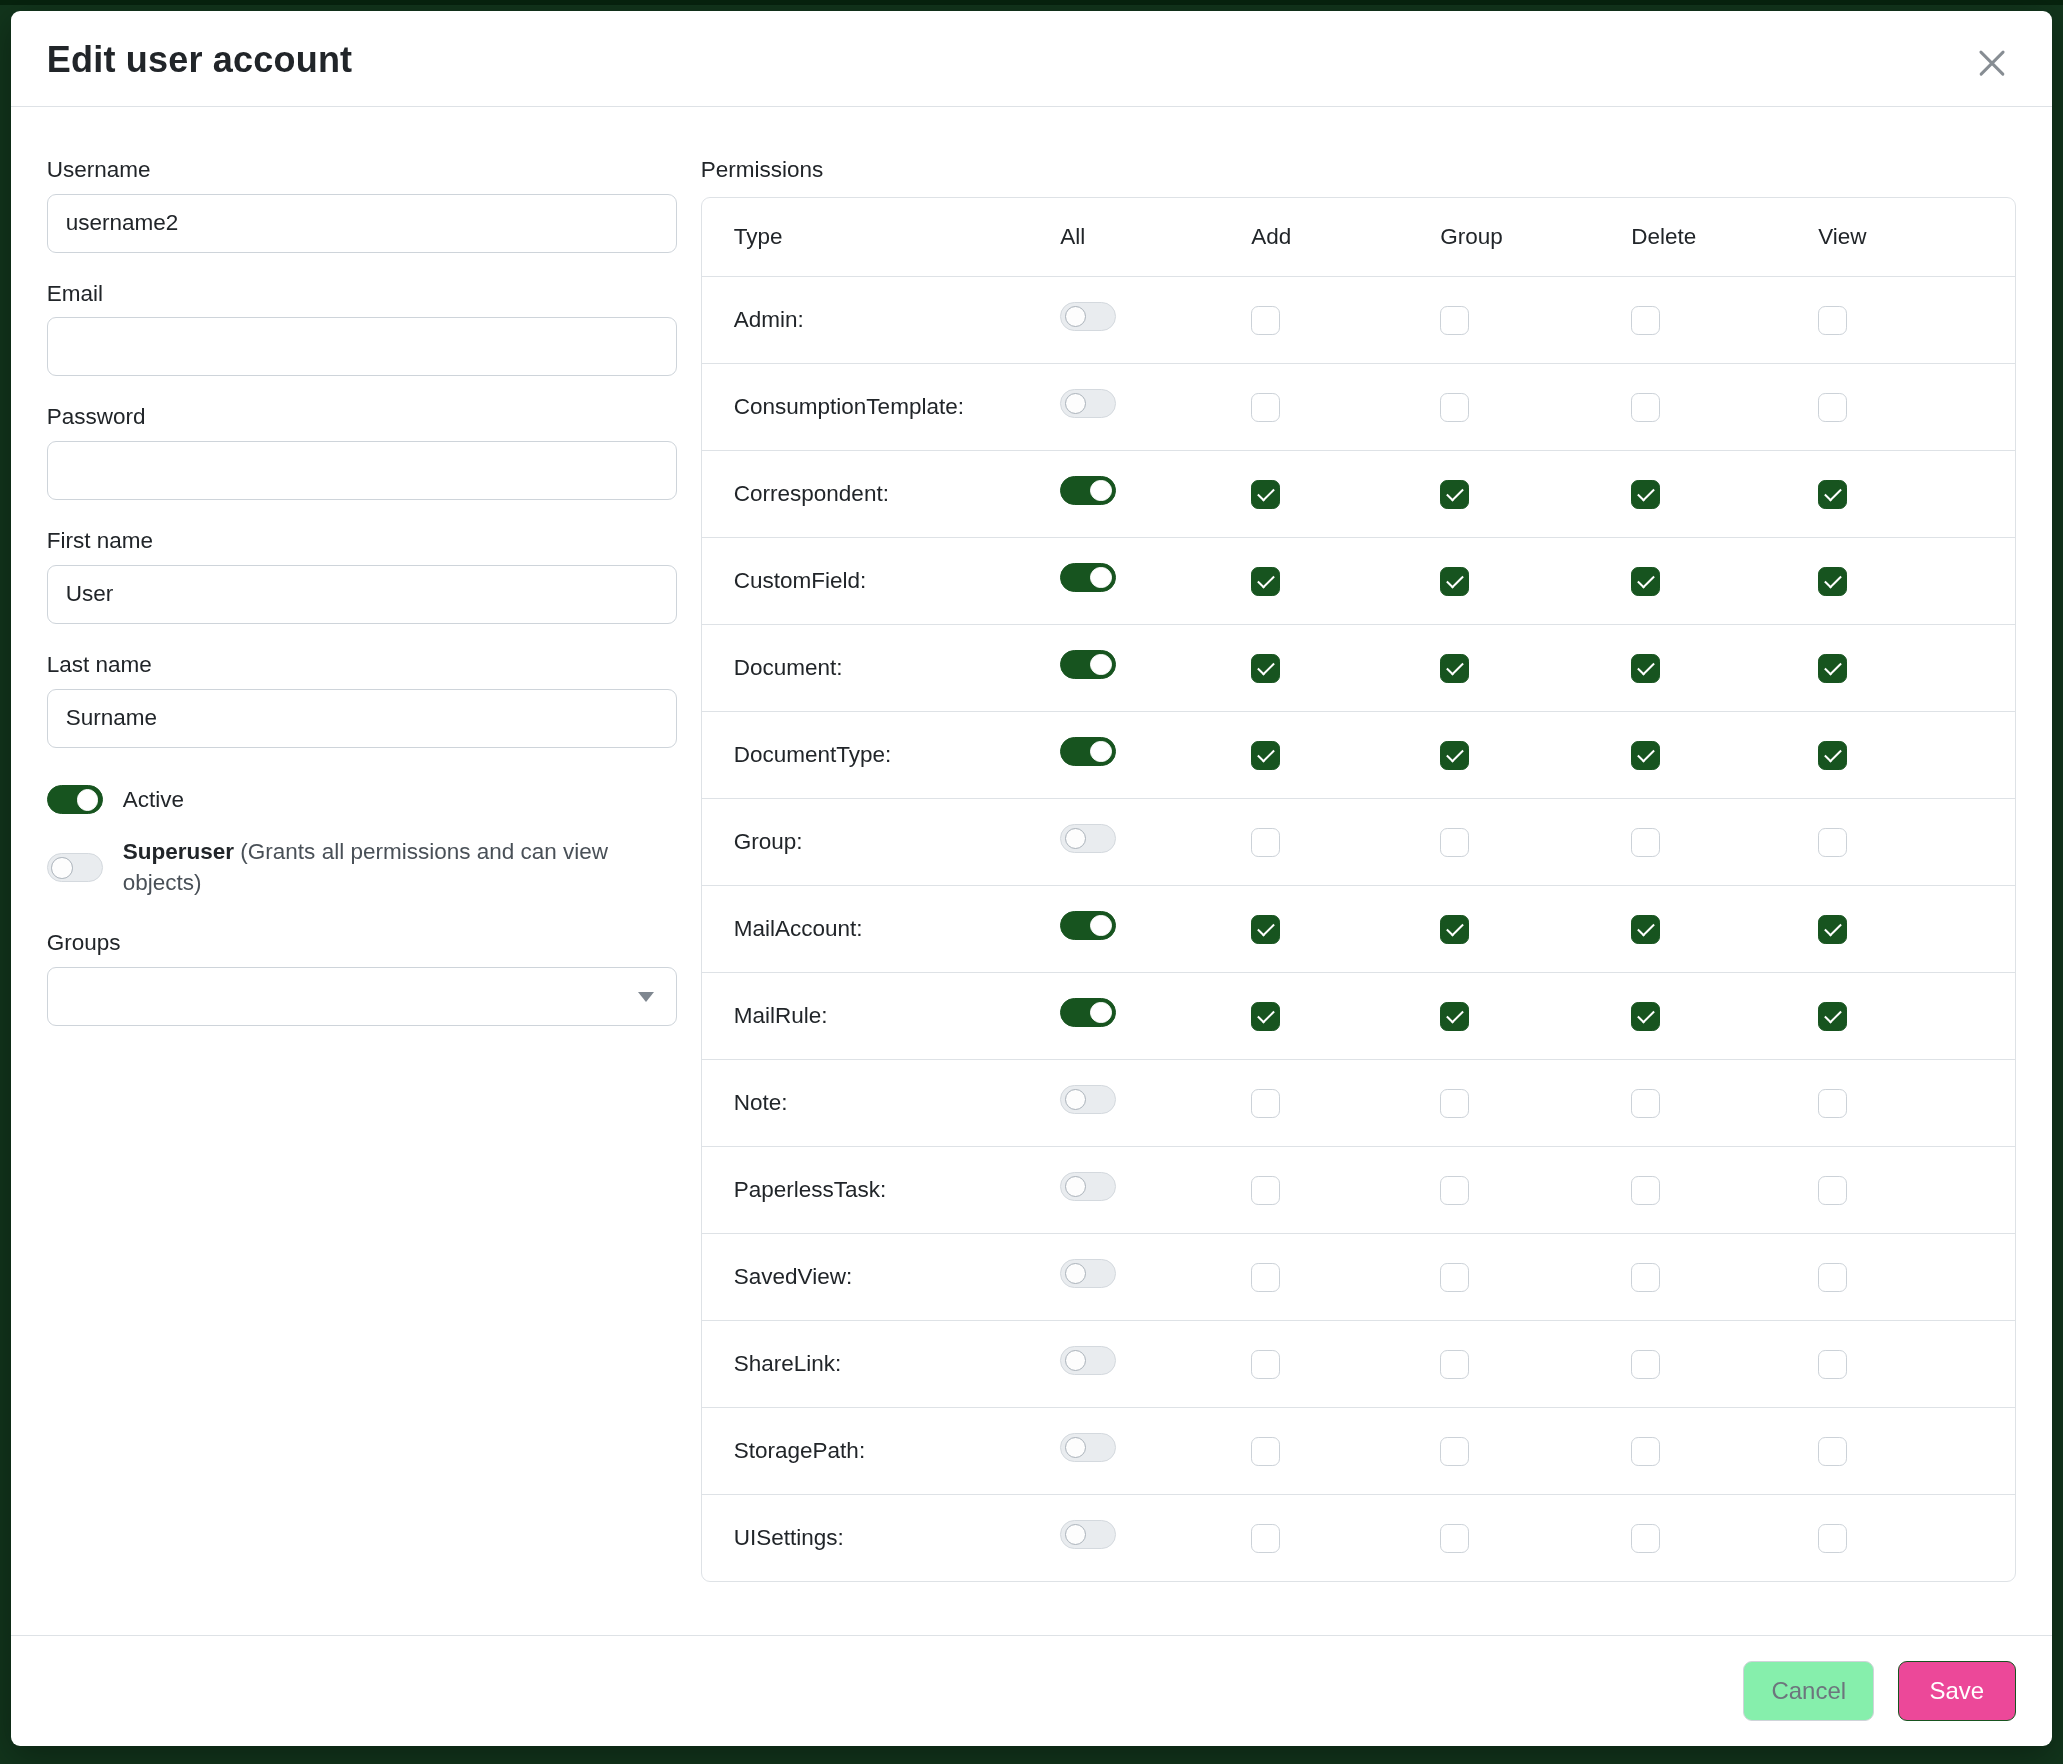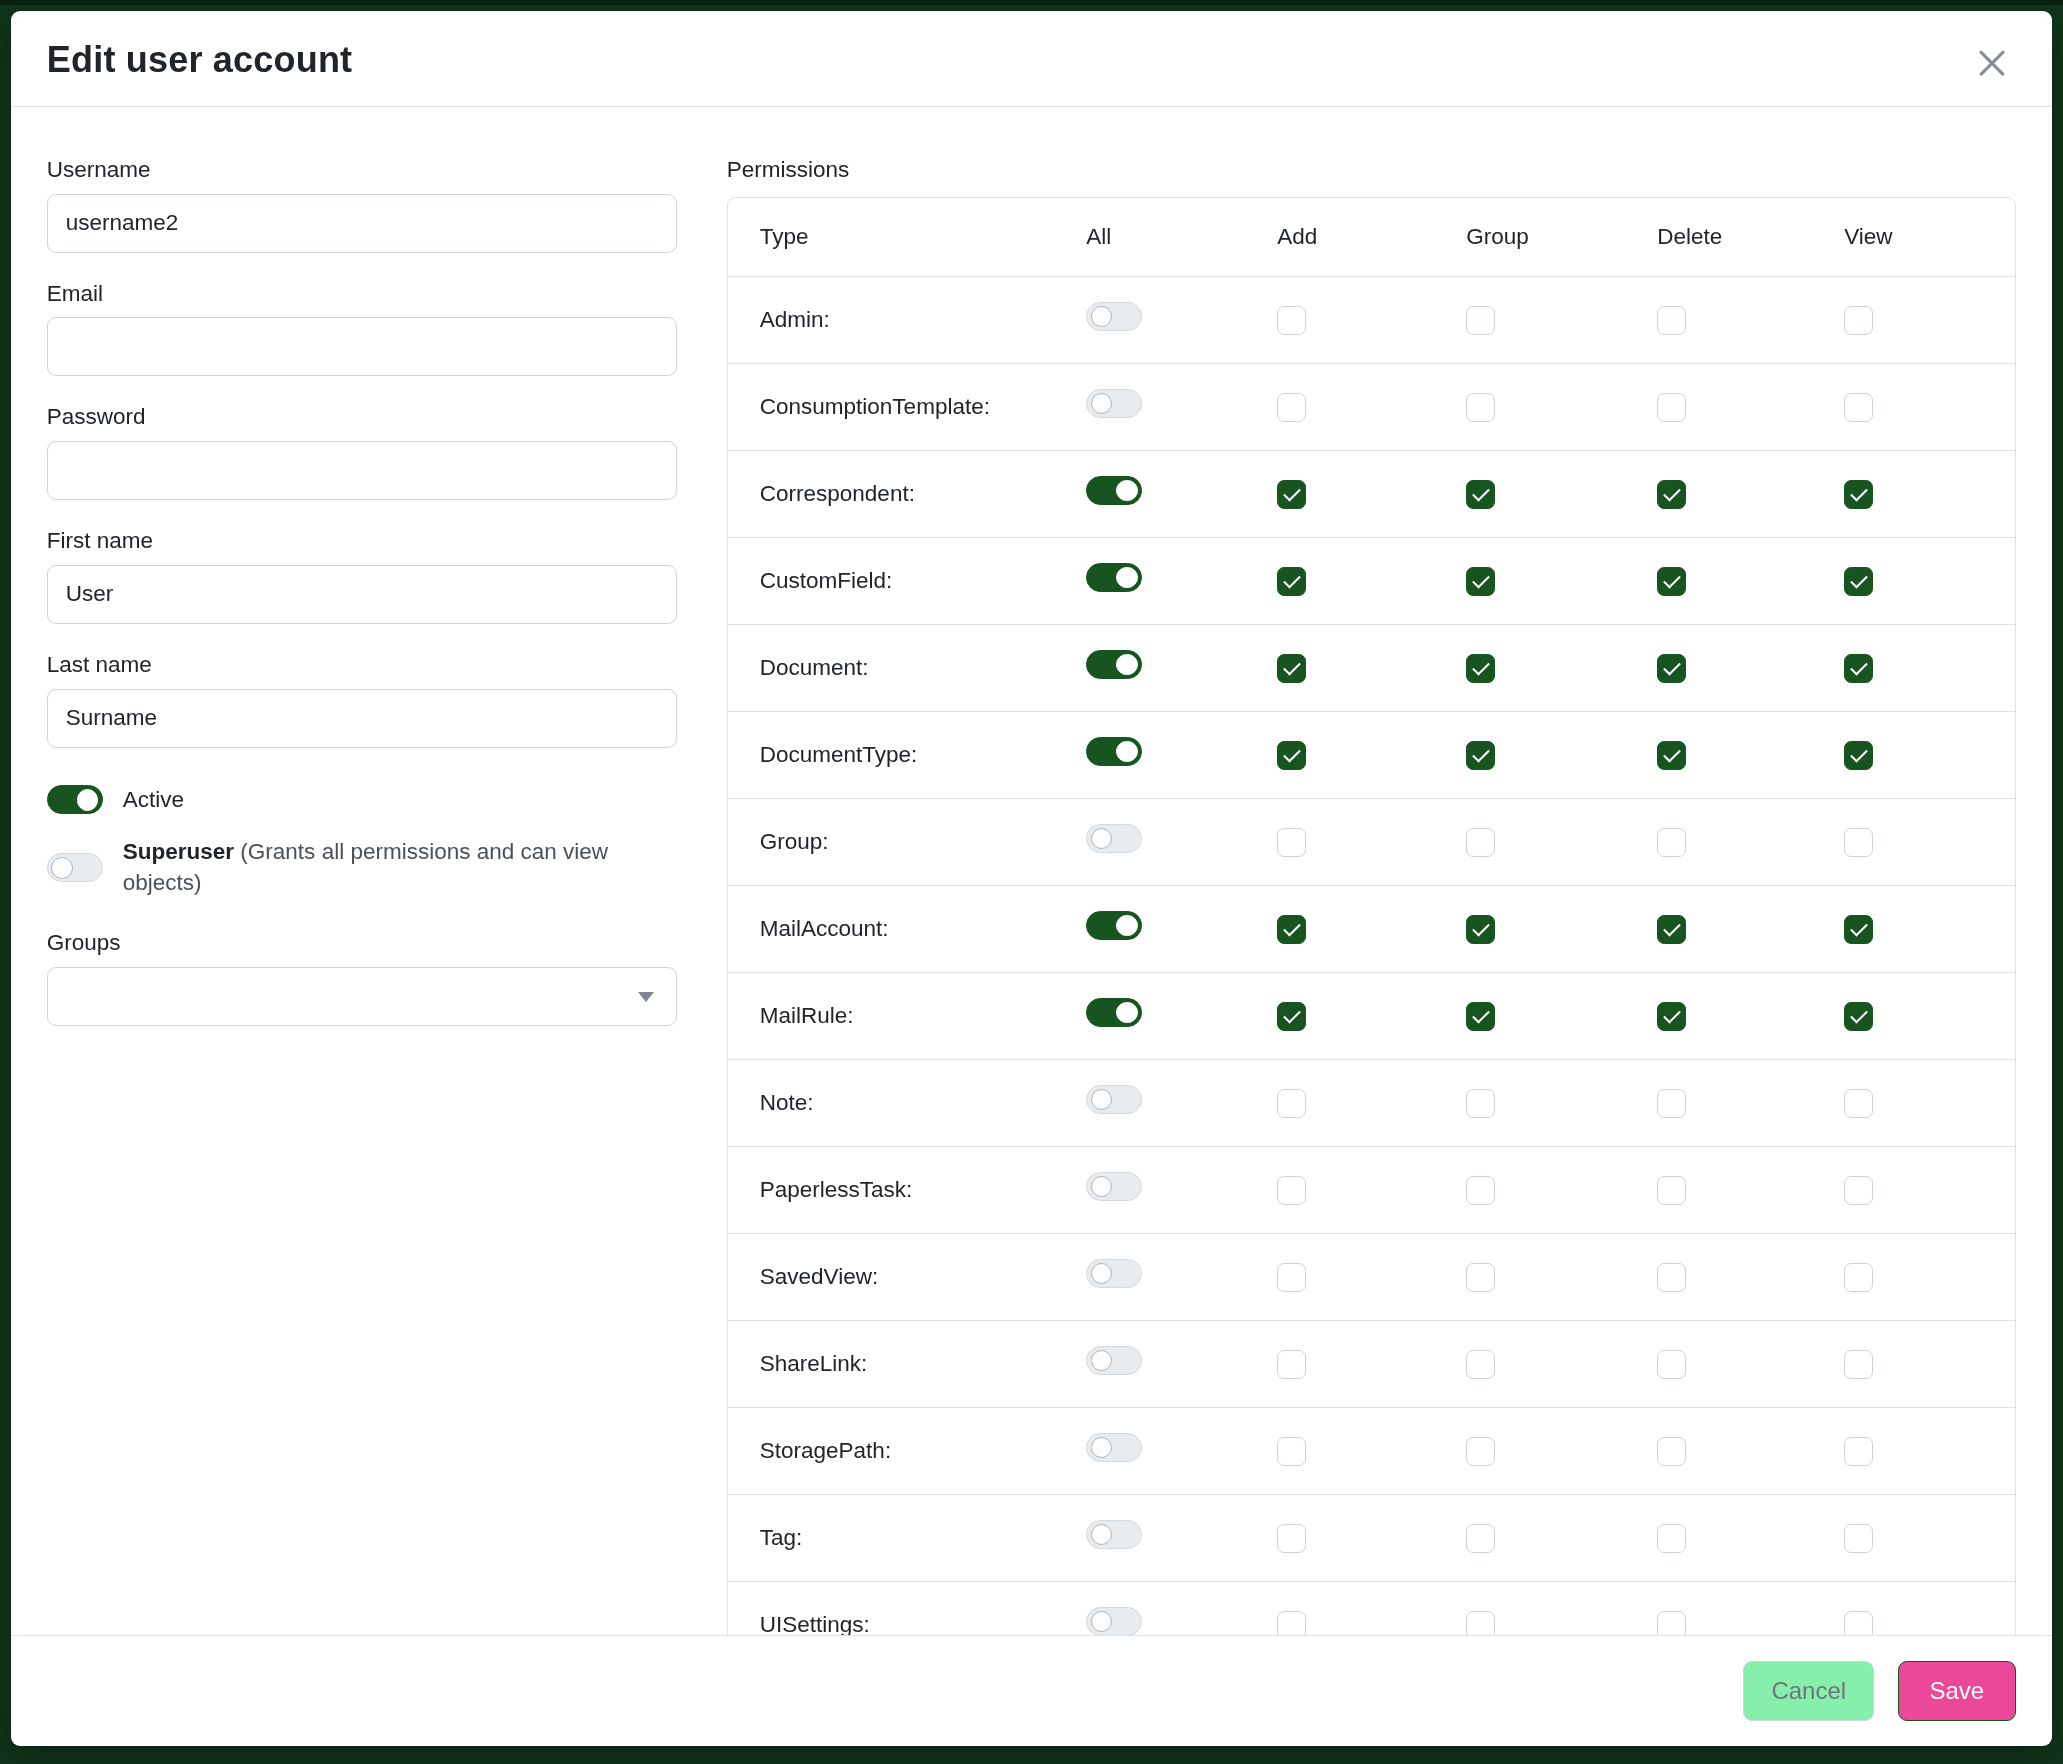--- a/index.html
+++ b/index.html
@@ -25,21 +25,21 @@
 
   
   .modal-header { position: relative; padding: 27px 36px 25px; border-bottom: 0.9px solid #dee2e6; flex: none; }
   .modal-title { font-size: 36px; font-weight: 700; letter-spacing: 0.2px; line-height: 43px; }
   .close-btn { position: absolute; top: 32px; right: 40px; width: 40px; height: 40px; background: none; border: none; cursor: pointer; }
   .close-btn .x-line { position: absolute; top: 50%; left: 50%; width: 34px; height: 2.7px; background: #878d93; border-radius: 1.8px; }
   .close-btn .l1 { transform: translate(-50%,-50%) rotate(45deg); }
   .close-btn .l2 { transform: translate(-50%,-50%) rotate(-45deg); }
 
   
-  .modal-body { flex: 1; display: flex; align-items: flex-start; padding: 49px 36px 0; gap: 50px; overflow: hidden; }
+  .modal-body { flex: 1; display: flex; align-items: flex-start; padding: 49px 36px 0; gap: 24px; overflow: hidden; }
   .col-left { width: 630px; flex: none; }
   .col-right { flex: 1; }
 
   .field { margin-bottom: 27px; }
   .field label { display: block; font-size: 22.5px; line-height: 27px; margin-bottom: 10.8px; color: #212529; }
   .text-input, .select {
     width: 100%; height: 59px; border: 0.9px solid #ced4da; border-radius: 9px;
     font-size: 22.5px; padding: 0 18px; color: #212529; background: #fff; font-family: inherit;
   }
   .select { position: relative; cursor: pointer; }
@@ -301,28 +301,20 @@
             </tr>
             <tr>
               <td>StoragePath:</td>
               <td><span class="toggle"><span class="knob"></span></span></td>
               <td><span class="cb"></span></td>
               <td><span class="cb"></span></td>
               <td><span class="cb"></span></td>
               <td><span class="cb"></span></td>
             </tr>
             <tr>
-              <td>Tag:</td>
-              <td><span class="toggle"><span class="knob"></span></span></td>
-              <td><span class="cb"></span></td>
-              <td><span class="cb"></span></td>
-              <td><span class="cb"></span></td>
-              <td><span class="cb"></span></td>
-            </tr>
-            <tr>
               <td>UISettings:</td>
               <td><span class="toggle"><span class="knob"></span></span></td>
               <td><span class="cb"></span></td>
               <td><span class="cb"></span></td>
               <td><span class="cb"></span></td>
               <td><span class="cb"></span></td>
             </tr>
           </tbody>
       </table>
     </div>

